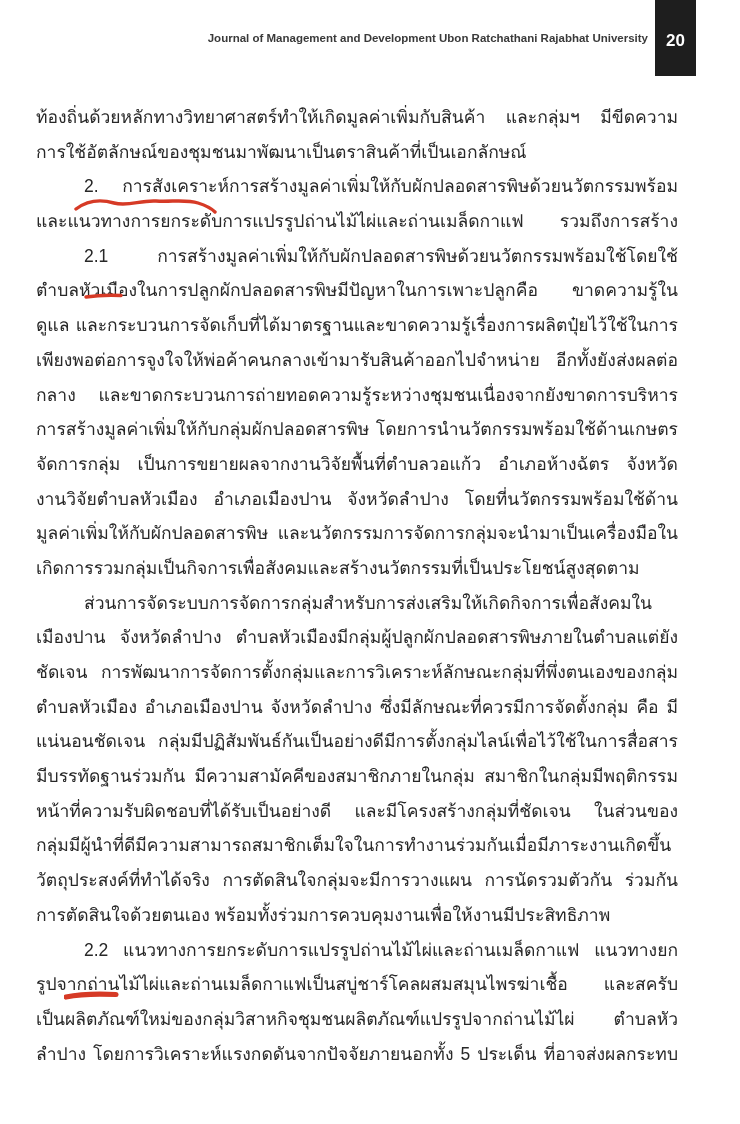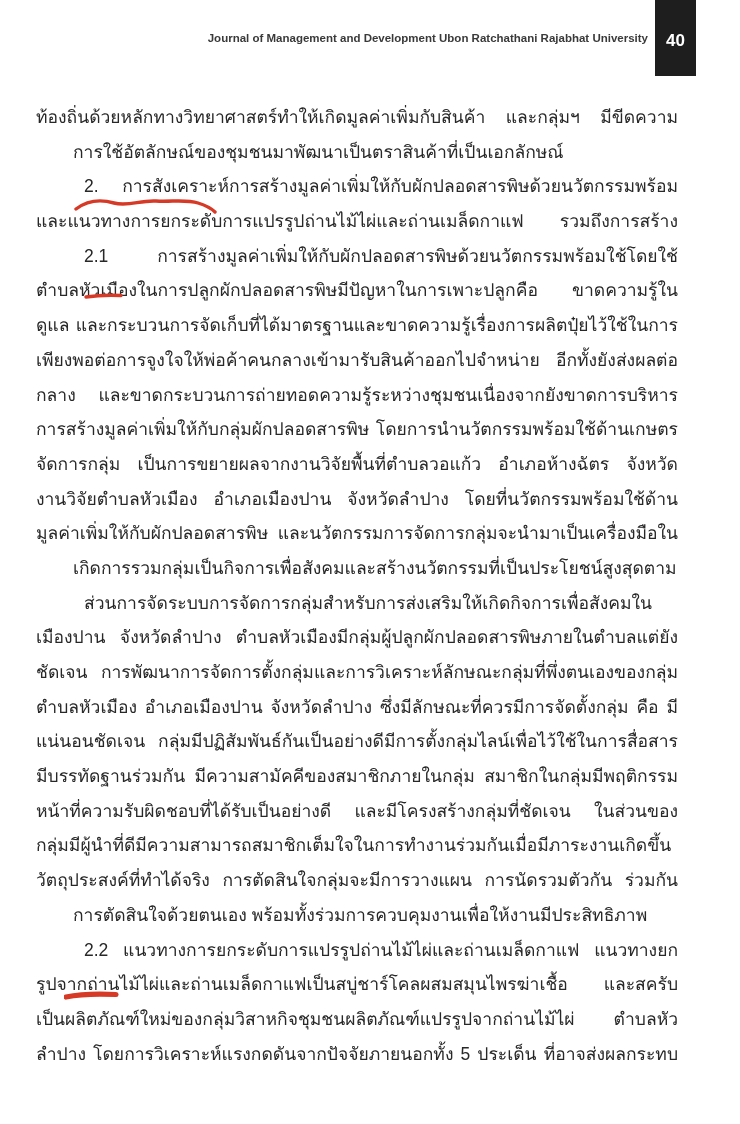--- a/index.html
+++ b/index.html
@@ -33,41 +33,41 @@
   .body-text {
     position:absolute; left:36px; top:100px; width:642px;
     color:var(--body-text,#282828);
   }
   .line {
     height:34.7px; line-height:34.7px;
     font-size:17.5px;
     text-align:justify; text-align-last:justify;
     overflow:hidden;
   }
-  .line.last { text-align-last:left;margin-left:37px; }
+  .line.last { text-align-last:left; }
   .line.indent { text-indent:48px; }
   
   .annot { position:absolute; pointer-events:none; }
   .annot svg { display:block; }
   .annot path, .annot line {
     stroke:var(--annot-red,#d63a26);
     fill:none; stroke-linecap:round; stroke-linejoin:round;
   }
 </style>
 </head>
 <body>
 
 <div class="page">
 
   <div class="header-text">
     <div>Journal of Management and Development Ubon Ratchathani Rajabhat University</div>
   </div>
 
   <div class="page-number-box">
-    <span class="num">40</span>
+    <span class="num">20</span>
   </div>
 
   <div class="body-text" id="body-text">
       <div class="line">ท้องถิ่นด้วยหลักทางวิทยาศาสตร์ทำให้เกิดมูลค่าเพิ่มกับสินค้า และกลุ่มฯ มีขีดความสามารถในการแข่งขันได้โดย</div>
       <div class="line last">การใช้อัตลักษณ์ของชุมชนมาพัฒนาเป็นตราสินค้าที่เป็นเอกลักษณ์</div>
       <div class="line indent">2. การสังเคราะห์การสร้างมูลค่าเพิ่มให้กับผักปลอดสารพิษด้วยนวัตกรรมพร้อมใช้โดยใช้กระบวนการกลุ่ม</div>
       <div class="line">และแนวทางการยกระดับการแปรรูปถ่านไม้ไผ่และถ่านเมล็ดกาแฟ รวมถึงการสร้างคุณค่าตราสินค้าผ่าน</div>
       <div class="line indent">2.1 การสร้างมูลค่าเพิ่มให้กับผักปลอดสารพิษด้วยนวัตกรรมพร้อมใช้โดยใช้กระบวนการกลุ่ม พื้นที่</div>
       <div class="line">ตำบลหัวเมืองในการปลูกผักปลอดสารพิษมีปัญหาในการเพาะปลูกคือ ขาดความรู้ในการเพาะปลูกและกระบวน</div>
       <div class="line">ดูแล และกระบวนการจัดเก็บที่ได้มาตรฐานและขาดความรู้เรื่องการผลิตปุ๋ยไว้ใช้ในการผลิตส่งผลให้การผลิตไม่</div>

